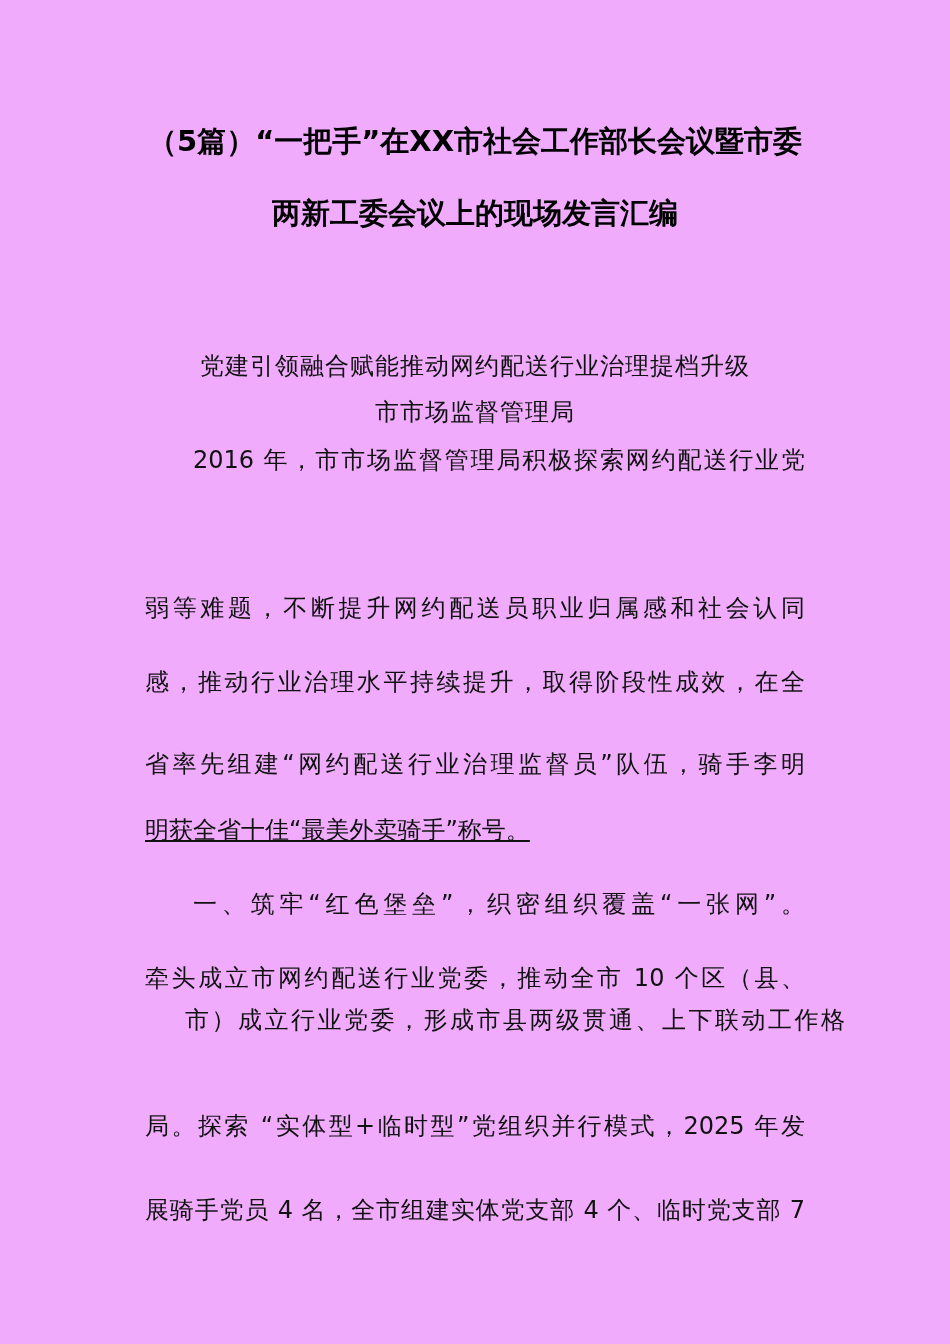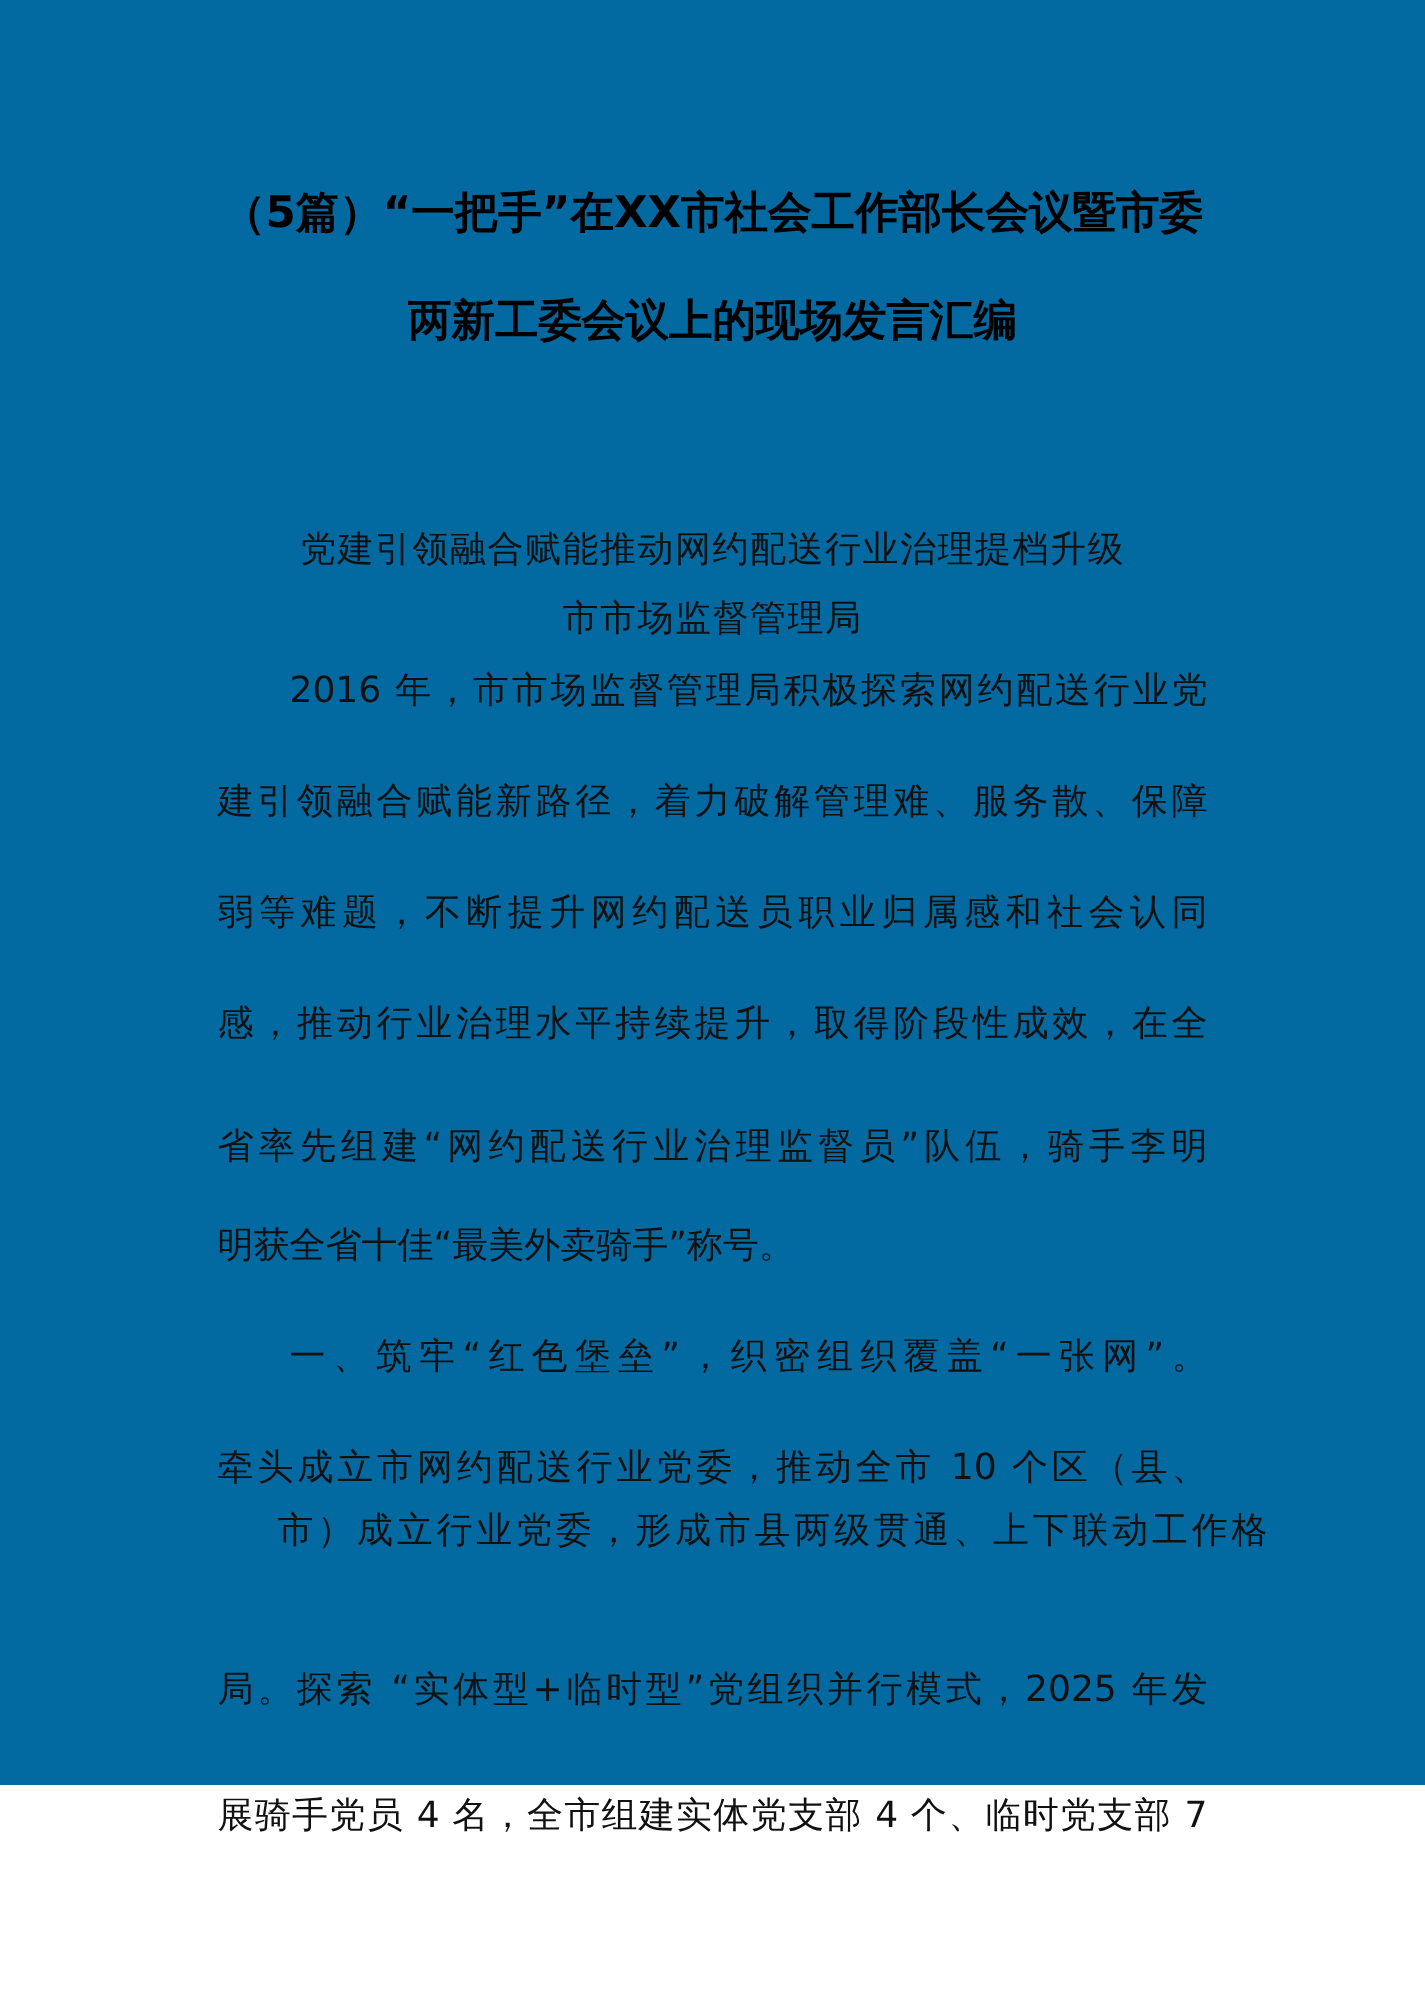--- a/index.html
+++ b/index.html
@@ -13,22 +13,22 @@
       position: relative;
       overflow: hidden;
       font-family: "DejaVu Sans", "Liberation Sans", sans-serif;
       color: #000000;
     }
     .page {
       position: absolute;
       left: 0;
       top: 0;
       width: 950px;
-      height: 1190px;
-      background: #0369a1;
+      height: 1344px;
+      background: #f0abfc;
     }
     .title-line {
       position: absolute;
       left: 0;
       width: 950px;
       text-align: center;
       font-size: 29px;
       font-weight: bold;
       letter-spacing: 0px;
       white-space: nowrap;
@@ -71,25 +71,24 @@
 
 <div class="page">
 
   <div class="title-line l1">（5篇）“一把手”在XX市社会工作部长会议暨市委</div>
   <div class="title-line l2">两新工委会议上的现场发言汇编</div>
 
   <div class="subtitle s1">党建引领融合赋能推动网约配送行业治理提档升级</div>
   <div class="subtitle s2">市市场监督管理局</div>
 
   <div class="body-line indent" style="top:444px;">2016 年，市市场监督管理局积极探索网约配送行业党</div>
-  <div class="body-line" style="top:518px;">建引领融合赋能新路径，着力破解管理难、服务散、保障</div>
   <div class="body-line" style="top:592px;">弱等难题，不断提升网约配送员职业归属感和社会认同</div>
   <div class="body-line" style="top:666px;">感，推动行业治理水平持续提升，取得阶段性成效，在全</div>
   <div class="body-line" style="top:748px;">省率先组建“网约配送行业治理监督员”队伍，骑手李明</div>
-  <div class="body-line last" style="top:814px;">明获全省十佳“最美外卖骑手”称号。</div>
+  <div class="body-line last" style="top:814px;text-decoration:underline;">明获全省十佳“最美外卖骑手”称号。</div>
 
   <div class="body-line indent" style="top:888px;">一、筑牢“红色堡垒”，织密组织覆盖“一张网”。</div>
   <div class="body-line" style="top:962px;">牵头成立市网约配送行业党委，推动全市 10 个区（县、</div>
   <div class="body-line" style="top:1004px;margin-left:40px;">市）成立行业党委，形成市县两级贯通、上下联动工作格</div>
   <div class="body-line" style="top:1110px;">局。探索 “实体型+临时型”党组织并行模式，2025 年发</div>
   <div class="body-line" style="top:1184px;margin-top:10px;">展骑手党员 4 名，全市组建实体党支部 4 个、临时党支部 7</div>
 
 </div>
 
 </body></html>

